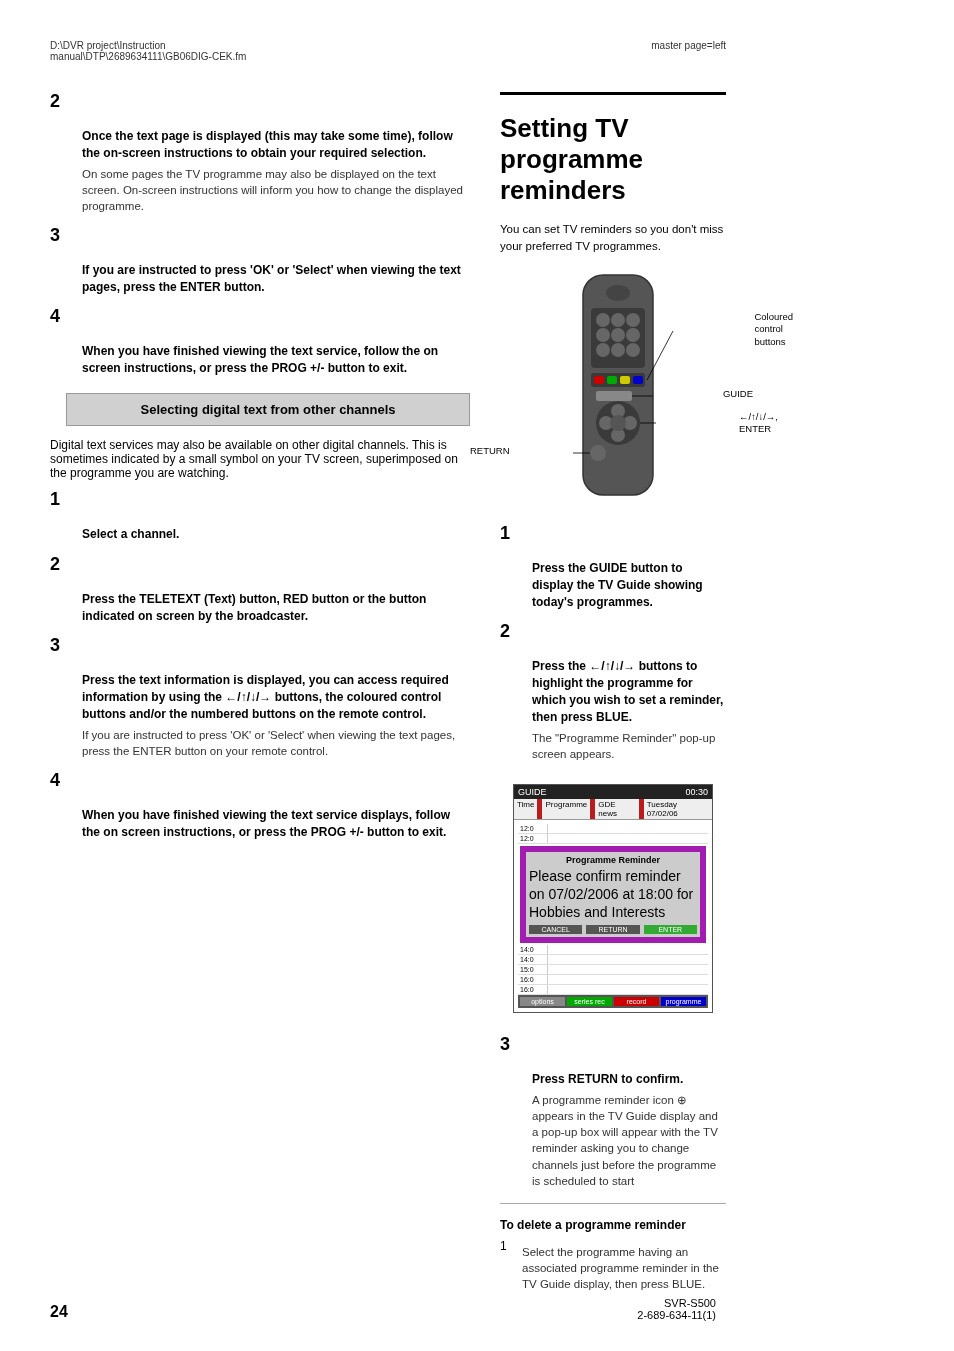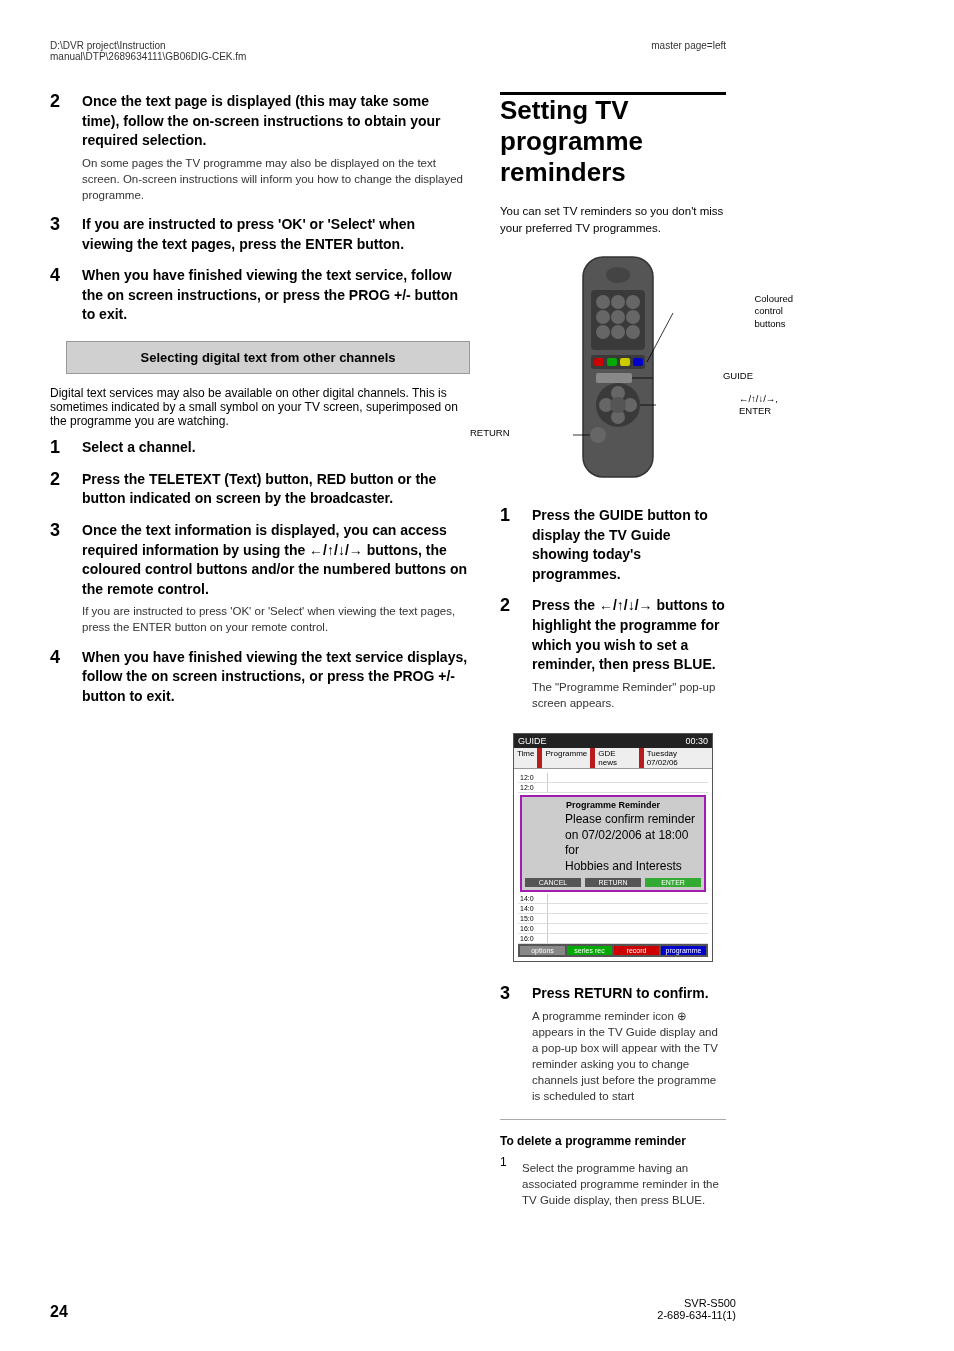--- a/index.html
+++ b/index.html
@@ -46,22 +46,23 @@
       font-weight: bold;
       min-width: 28px;
       margin-right: 4px;
       line-height: 1.1;
     }
     .step-content {
       flex: 1;
     }
     .step-content .bold-text {
       font-weight: bold;
-      font-size: 14px;
+      font-size: 12px;
       line-height: 1.4;
+      margin-top: 36px;
     }
     .step-content .normal-text {
       font-size: 11.5px;
       line-height: 1.4;
       margin-top: 4px;
       color: #333;
     }
     .sub-section {
       background: #d0d0d0;
       border: 1px solid #999;
@@ -72,21 +73,21 @@
     .sub-section-title {
       font-weight: bold;
       font-size: 13px;
     }
     .section-title {
       font-size: 26px;
       font-weight: bold;
       line-height: 1.2;
       margin-bottom: 14px;
       border-top: 3px solid #000;
-      padding-top: 0;
+      padding-top: 18px;
     }
     .section-intro {
       font-size: 11.5px;
       line-height: 1.5;
       margin-bottom: 18px;
     }
     .remote-area {
       display: flex;
       justify-content: center;
       margin-bottom: 18px;
@@ -95,21 +96,21 @@
     .page-number {
       position: absolute;
       bottom: 30px;
       left: 50px;
       font-size: 16px;
       font-weight: bold;
     }
     .model-number {
       position: absolute;
       bottom: 30px;
-      right: 40px;
+      right: 60px;
       font-size: 11px;
       text-align: right;
     }
     .guide-popup {
       border: 1px solid #555;
       width: 200px;
       margin: 10px 0;
       font-size: 9px;
     }
     .guide-popup-header {
@@ -126,32 +127,31 @@
     }
     .guide-popup-col {
       padding: 1px 3px;
       border-right: 5px solid #b91c1c;
       font-size: 8px;
     }
     .guide-popup-modal {
       background: #ccc;
       margin: 2px;
       padding: 3px;
-      border: 2px solid #a21caf;
+      border: 6px solid #a21caf;
     }
     .guide-popup-modal-title {
       text-align: center;
       font-weight: bold;
       font-size: 9px;
       margin-bottom: 2px;
     }
     .guide-popup-modal-text {
-      font-size: 12px;
+      font-size: 14px;
       line-height: 1.3;
-      margin-left: 40px;
     }
     .guide-popup-modal-buttons {
       display: flex;
       justify-content: space-between;
       margin-top: 4px;
       gap: 4px;
     }
     .guide-popup-btn {
       background: #555;
       color: #fff;
@@ -245,21 +245,21 @@
       <div class="step-block">
         <div class="step-num">2</div>
         <div class="step-content">
           <div class="bold-text">Press the TELETEXT (Text) button, RED button or the button indicated on screen by the broadcaster.</div>
         </div>
       </div>
 
       <div class="step-block">
         <div class="step-num">3</div>
         <div class="step-content">
-          <div class="bold-text">Once the text information is displayed, you can access required information by using the ←/↑/↓/→ buttons, the coloured control buttons and/or the numbered buttons on the remote control.</div>
+          <div class="bold-text">Press the text information is displayed, you can access required information by using the ←/↑/↓/→ buttons, the coloured control buttons and/or the numbered buttons on the remote control.</div>
           <div class="normal-text">If you are instructed to press 'OK' or 'Select' when viewing the text pages, press the ENTER button on your remote control.</div>
         </div>
       </div>
 
       <div class="step-block">
         <div class="step-num">4</div>
         <div class="step-content">
           <div class="bold-text">When you have finished viewing the text service displays, follow the on screen instructions, or press the PROG +/- button to exit.</div>
         </div>
       </div>

